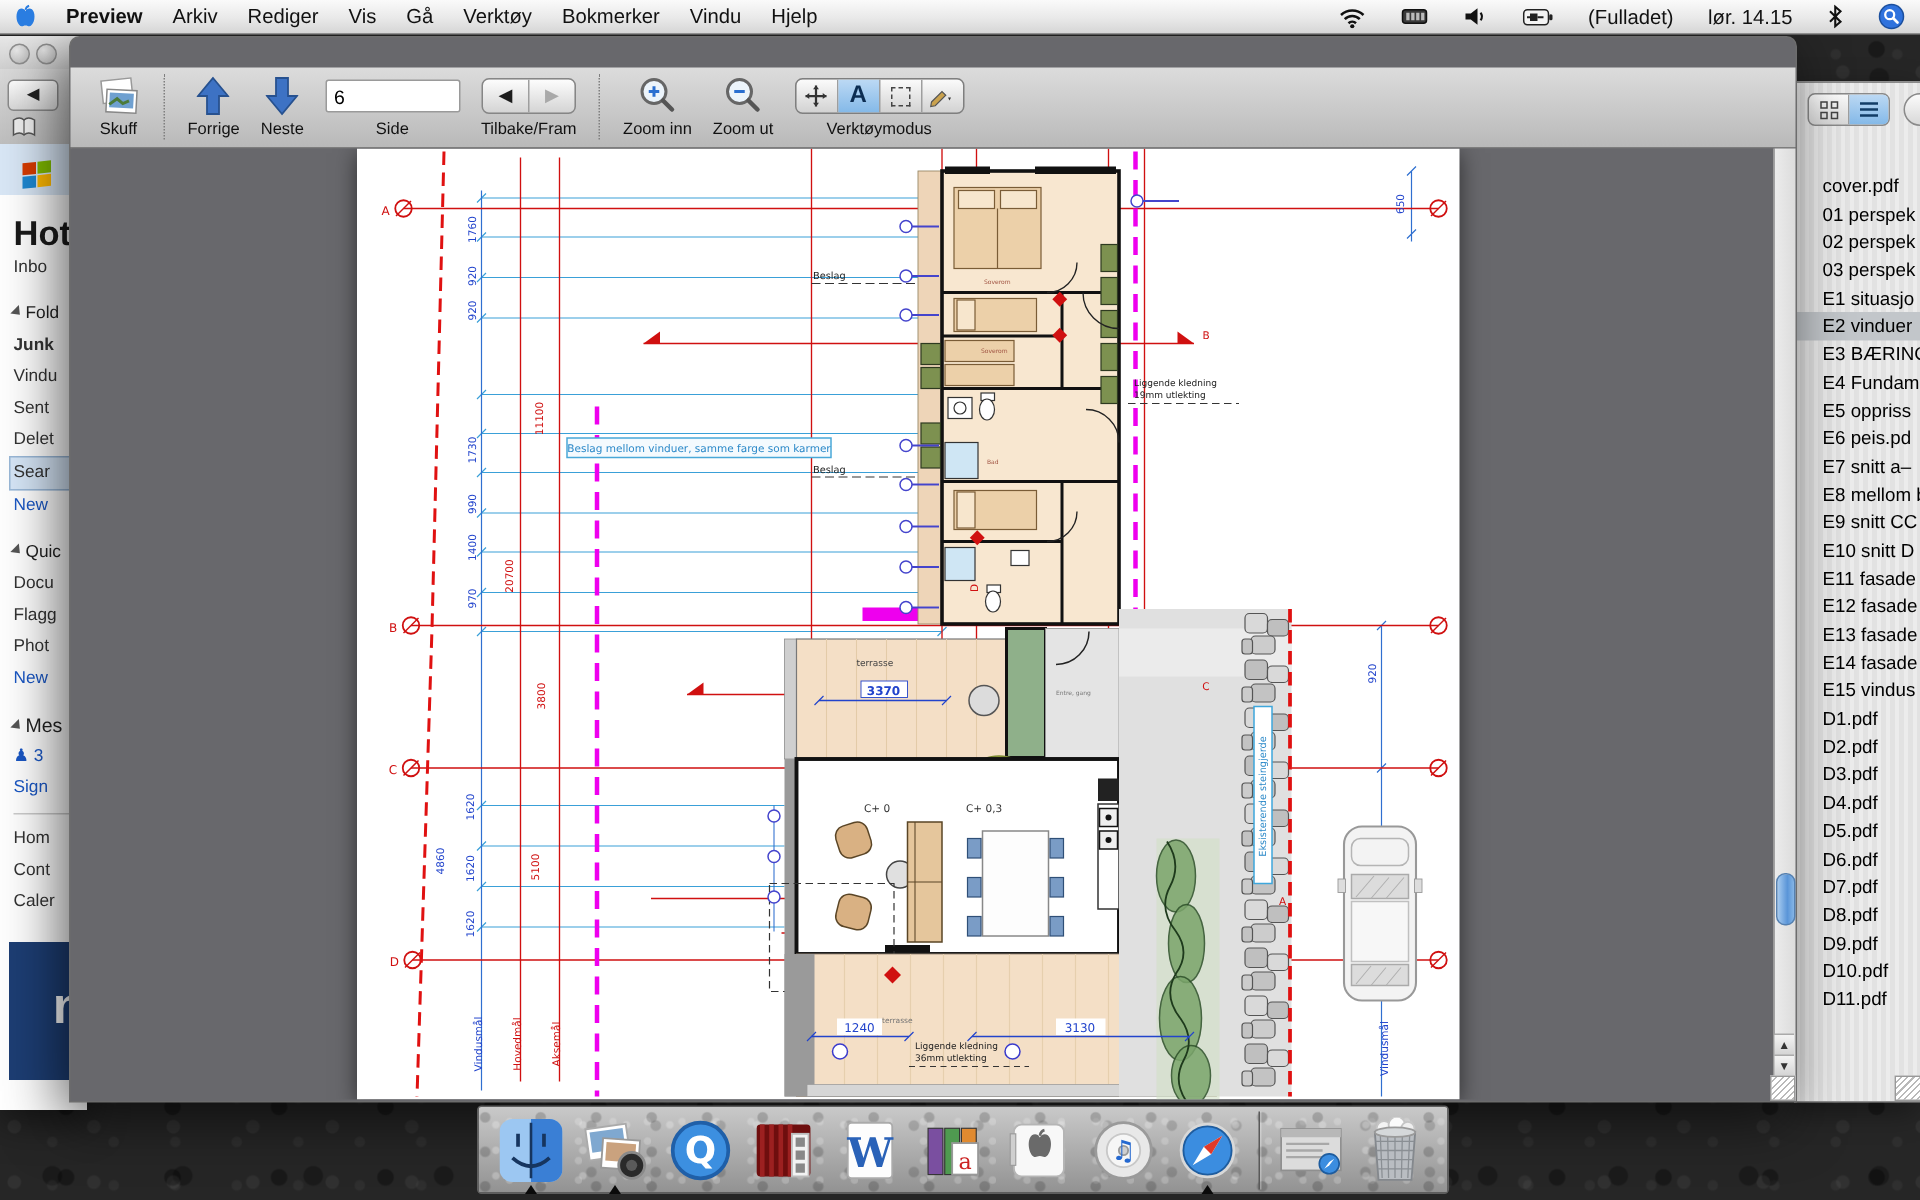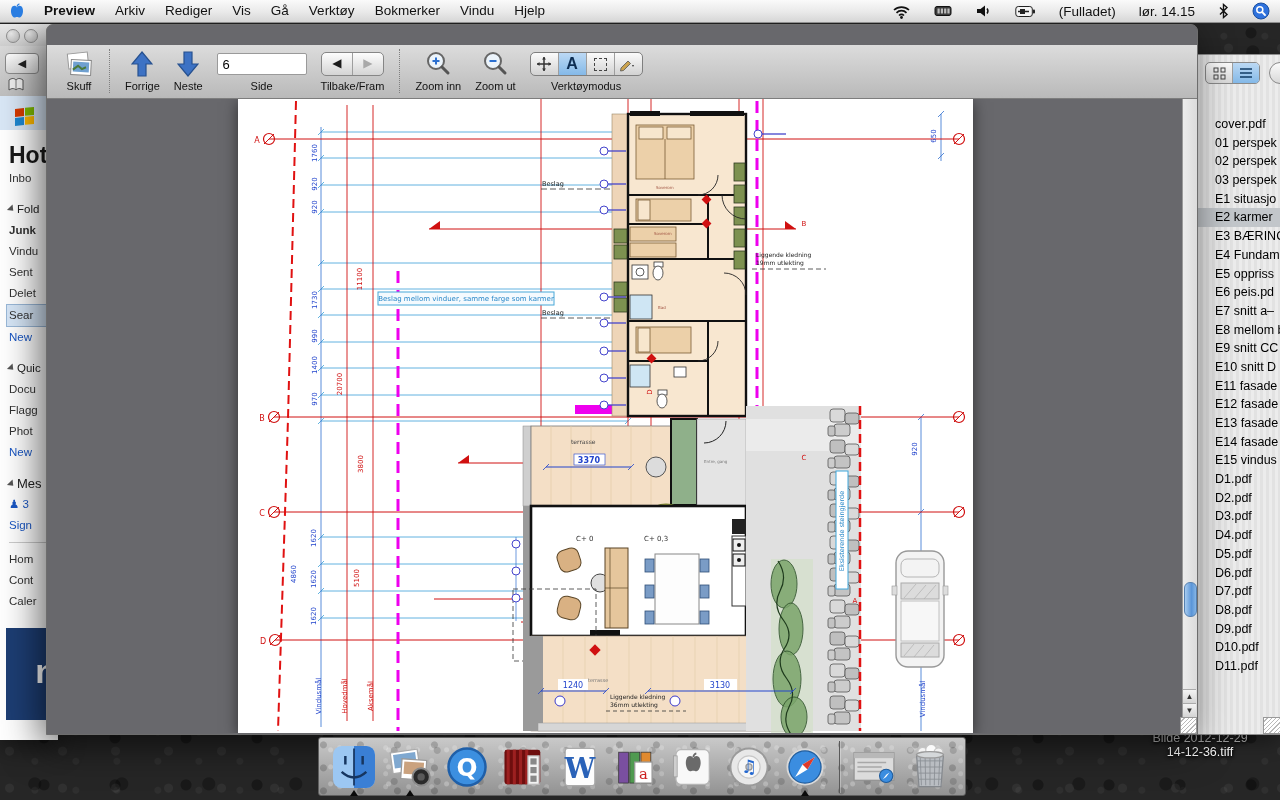--- a/index.html
+++ b/index.html
@@ -196,21 +196,21 @@
         </svg>
       </div>
     </div>
     <div class="dround"></div>
     <div id="dlist">
       <div class="drow">cover.pdf</div>
       <div class="drow">01 perspek</div>
       <div class="drow">02 perspek</div>
       <div class="drow">03 perspek</div>
       <div class="drow">E1 situasjo</div>
-      <div class="drow sel">E2 karmer</div>
+      <div class="drow sel">E2 vinduer</div>
       <div class="drow">E3 BÆRING</div>
       <div class="drow">E4 Fundam</div>
       <div class="drow">E5 oppriss</div>
       <div class="drow">E6 peis.pd</div>
       <div class="drow">E7 snitt a–</div>
       <div class="drow">E8 mellom bb</div>
       <div class="drow">E9 snitt CC</div>
       <div class="drow">E10 snitt D</div>
       <div class="drow">E11 fasade</div>
       <div class="drow">E12 fasade</div>
@@ -647,24 +647,20 @@
     </div>
 
     <div id="vscroll">
       <div id="vthumb"></div>
       <div class="sarrow" style="bottom:29px">▲</div>
       <div class="sarrow" style="bottom:15px">▼</div>
     </div>
     <div id="grip-main"></div>
   </div>
 
-  <div id="dlabel">
-    <div class="l1">Bilde 2012-12-29</div>
-    <div class="l2">14-12-36.tiff</div>
-  </div>
 
   <div id="dock">
     <div class="dicon">
       <svg width="42" height="42" viewBox="0 0 34 34">
         <rect x="0" y="0" width="34" height="34" rx="7" fill="#9cc7f2"></rect>
         <path d="M17,0 h10 a7,7 0 0 1 7,7 v20 a7,7 0 0 1 -7,7 h-10 z" fill="#3a7fd5"></path>
         <path d="M17,2 V32" stroke="#16355f" stroke-width="1.4"></path>
         <path d="M10,8 V15 M24,8 V15" stroke="#16355f" stroke-width="2"></path>
         <path d="M7,21 Q17,30 27,21" stroke="#16355f" stroke-width="2" fill="none"></path>
       </svg>

